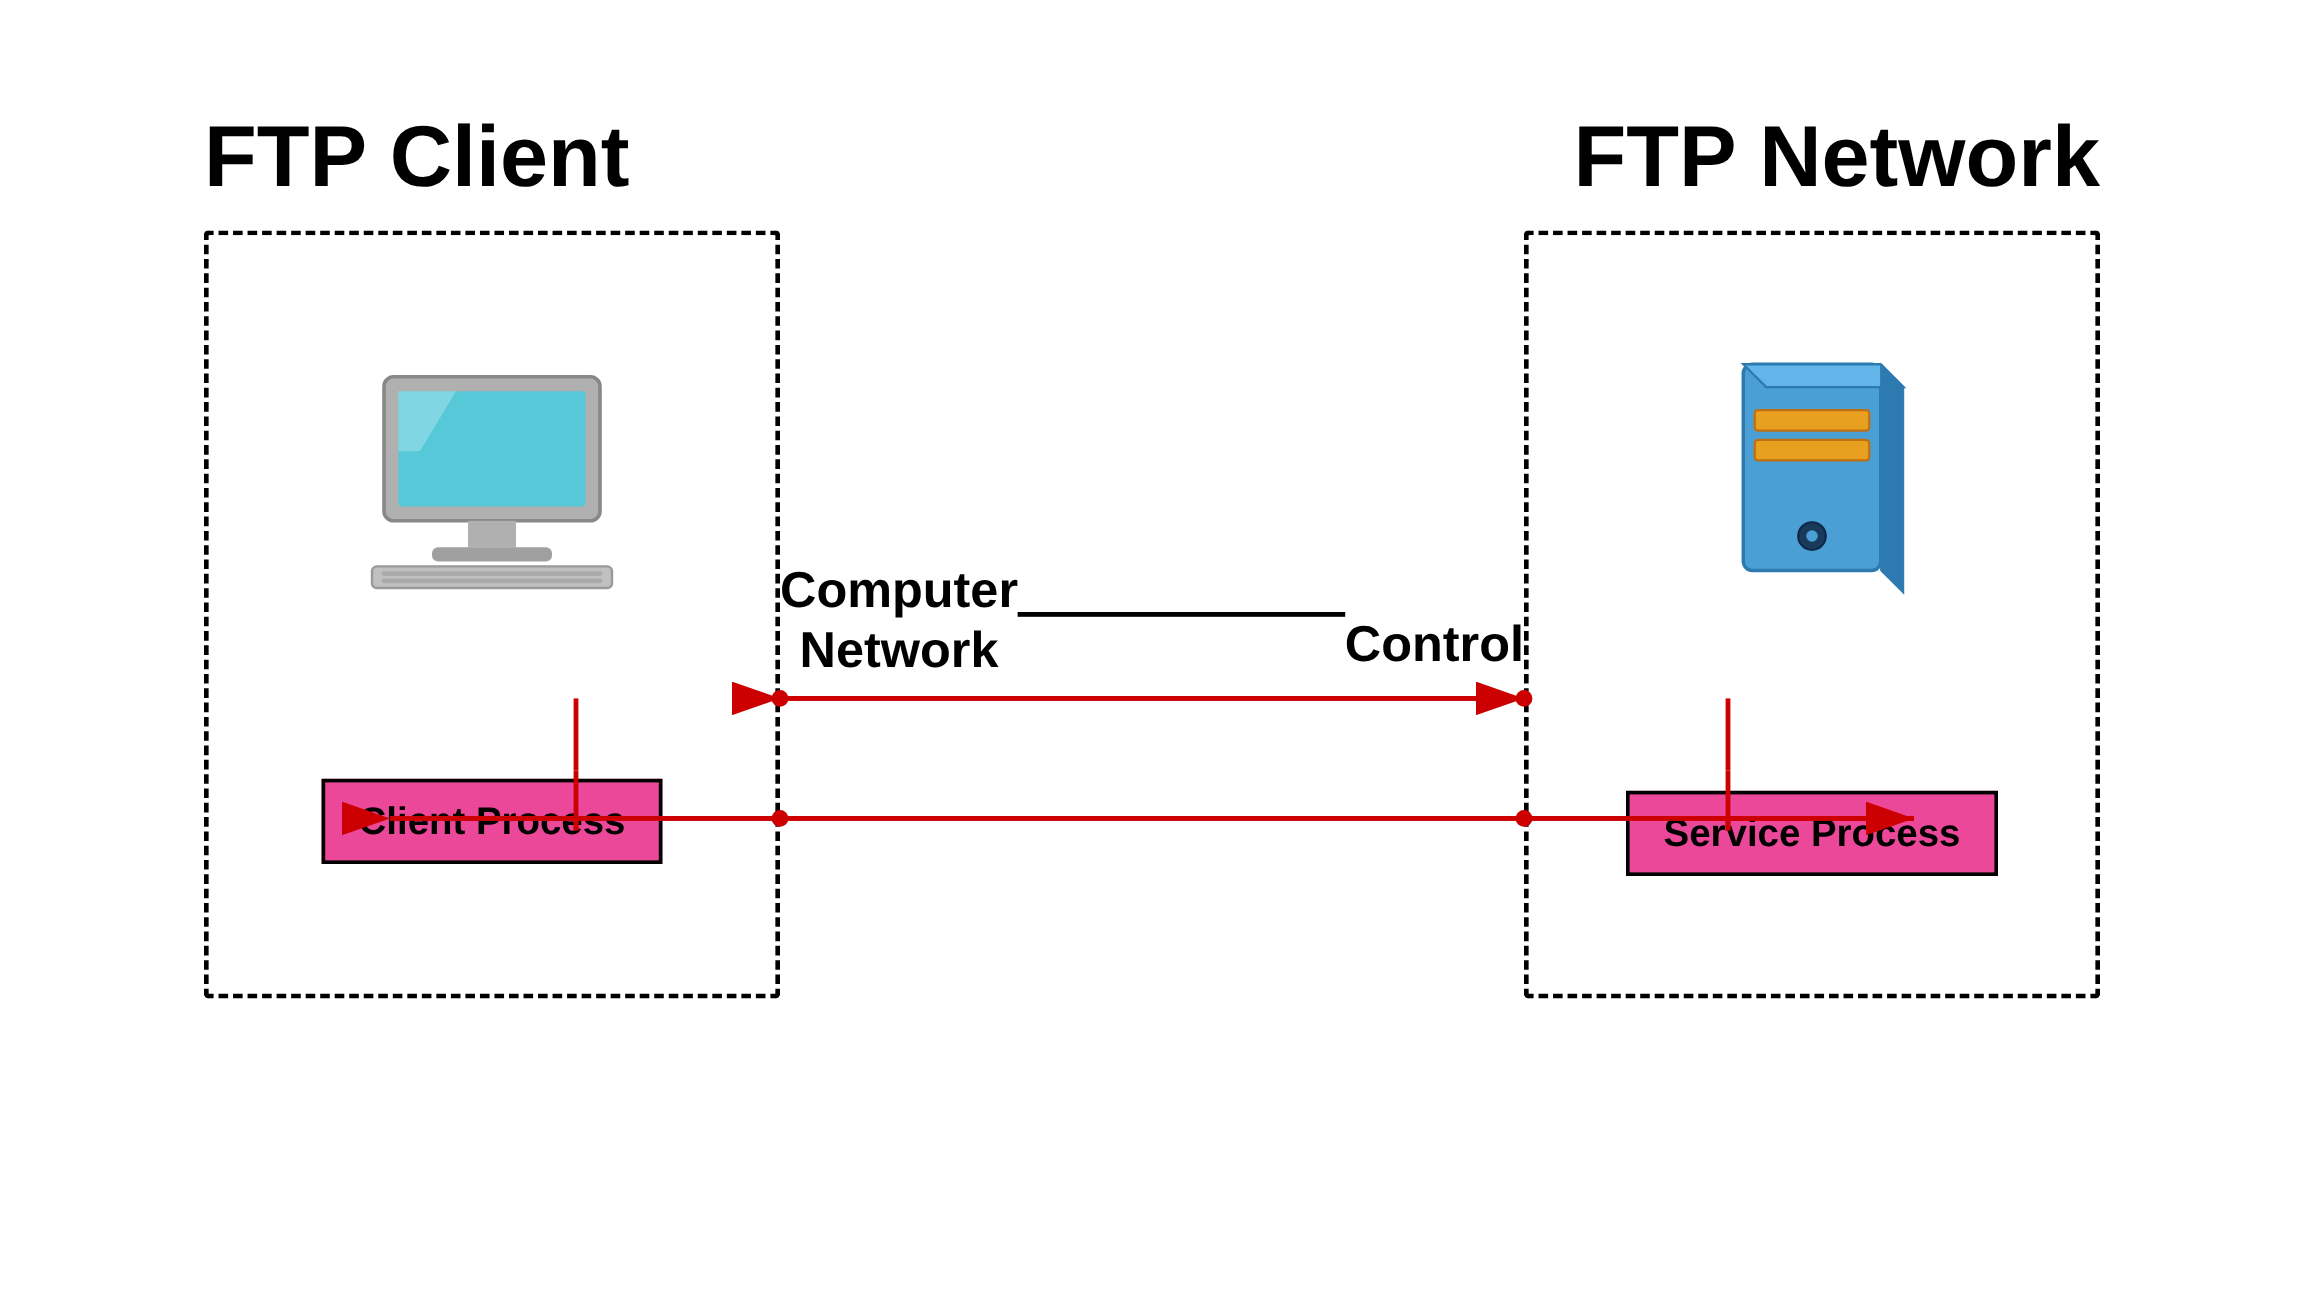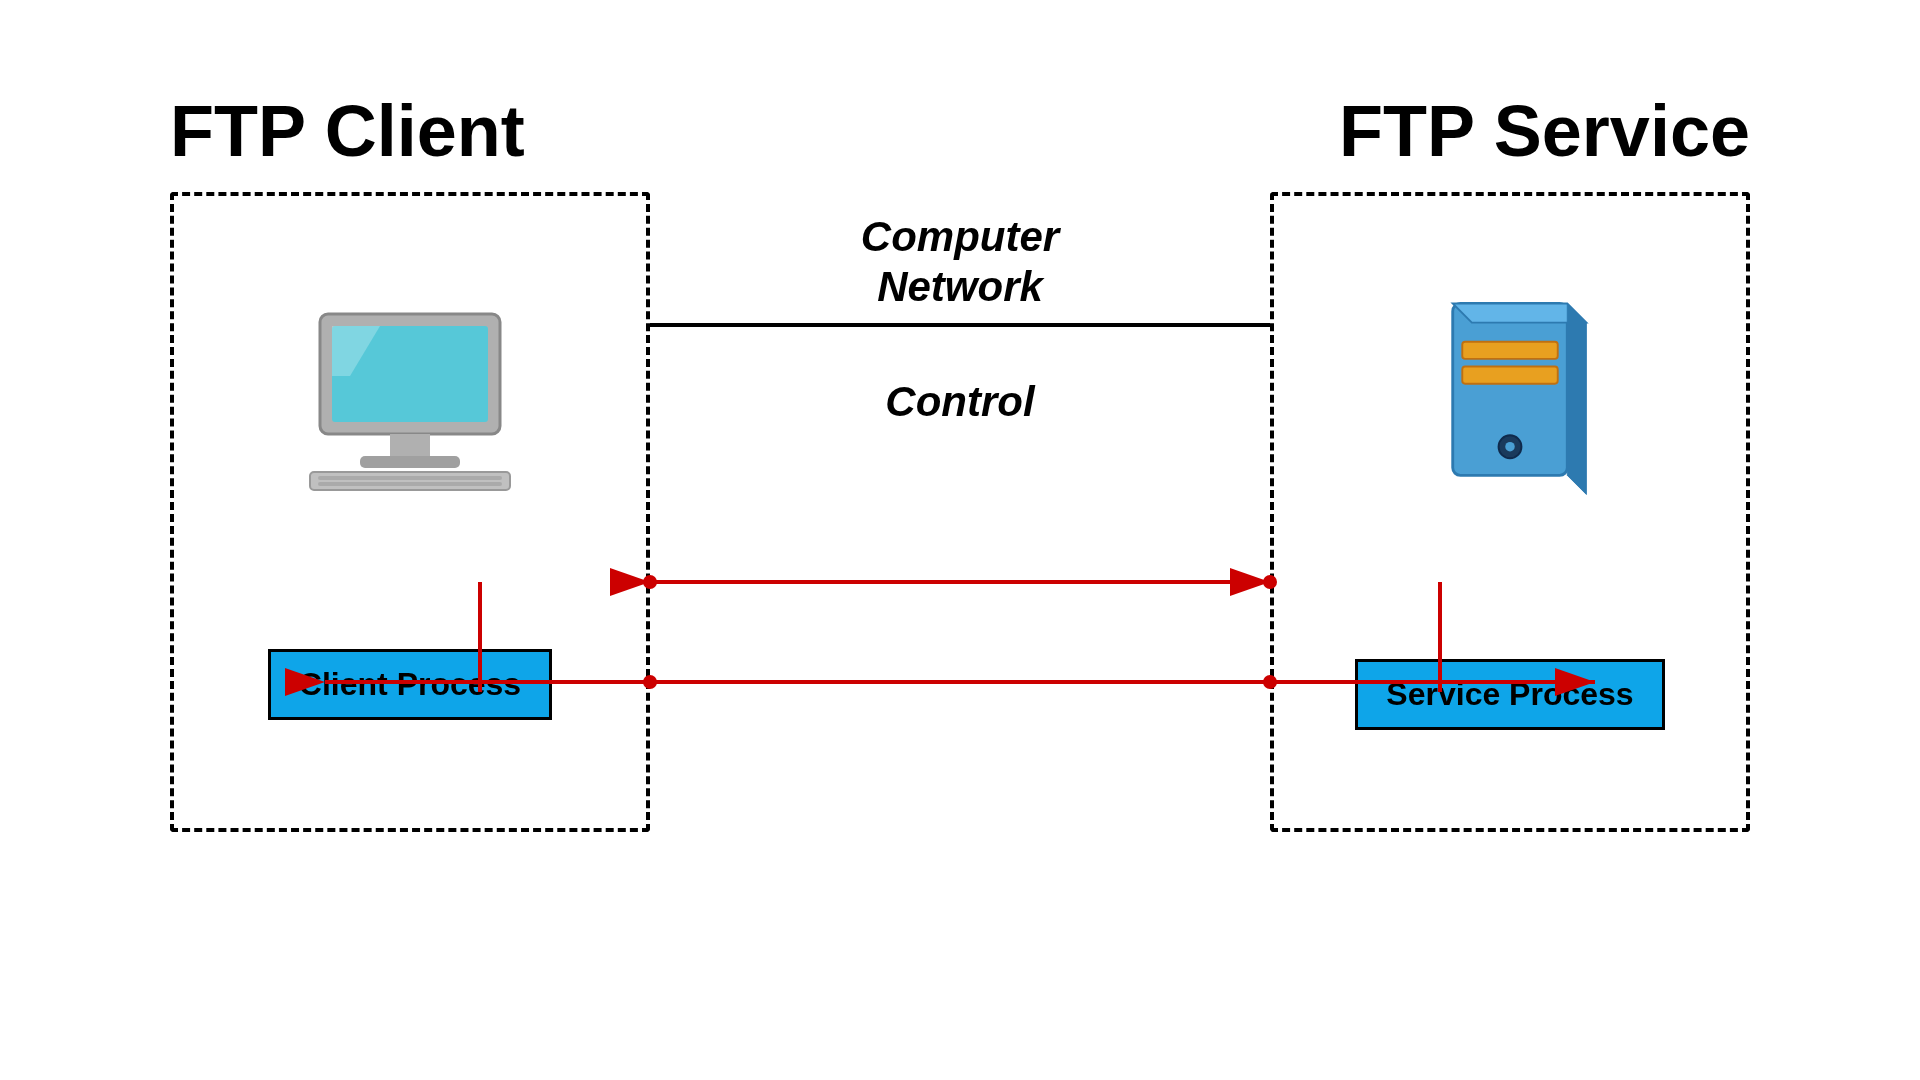--- a/index.html
+++ b/index.html
@@ -65,42 +65,40 @@
     }
 
     .dashed-box.server {
       margin-right: 60px;
       gap: 18px;
     }
 
     .middle-section {
       flex: 1;
       display: flex;
-      flex-direction: column;
       align-items: center;
       justify-content: flex-start;
       position: relative;
-      font-style: italic;
     }
 
     
     .computer-icon {
       width: 220px;
       height: 190px;
     }
 
     
     .server-icon {
       width: 180px;
       height: 210px;
     }
 
     .process-label {
       border: 3px solid #000;
-      background: #0ea5e9;
+      background: #ec4899;
       padding: 14px 28px;
       font-size: 32px;
       font-weight: 700;
       text-align: center;
       white-space: nowrap;
     }
 
     .network-label {
       font-size: 42px;
       font-weight: 800;
@@ -146,21 +144,21 @@
       pointer-events: none;
     }
   </style>
 </head>
 <body>
 
 <div class="diagram-container">
 
   <div class="titles-row">
     <div class="section-title">FTP Client</div>
-    <div class="section-title">FTP Service</div>
+    <div class="section-title">FTP Network</div>
   </div>
 
   <div class="main-area">
 
     <div class="dashed-box client">
 
       <svg class="computer-icon" viewBox="0 0 220 190" xmlns="http://www.w3.org/2000/svg">
 
         <rect x="20" y="10" width="180" height="120" rx="8" ry="8" fill="#b0b0b0" stroke="#888" stroke-width="3"></rect>
 

